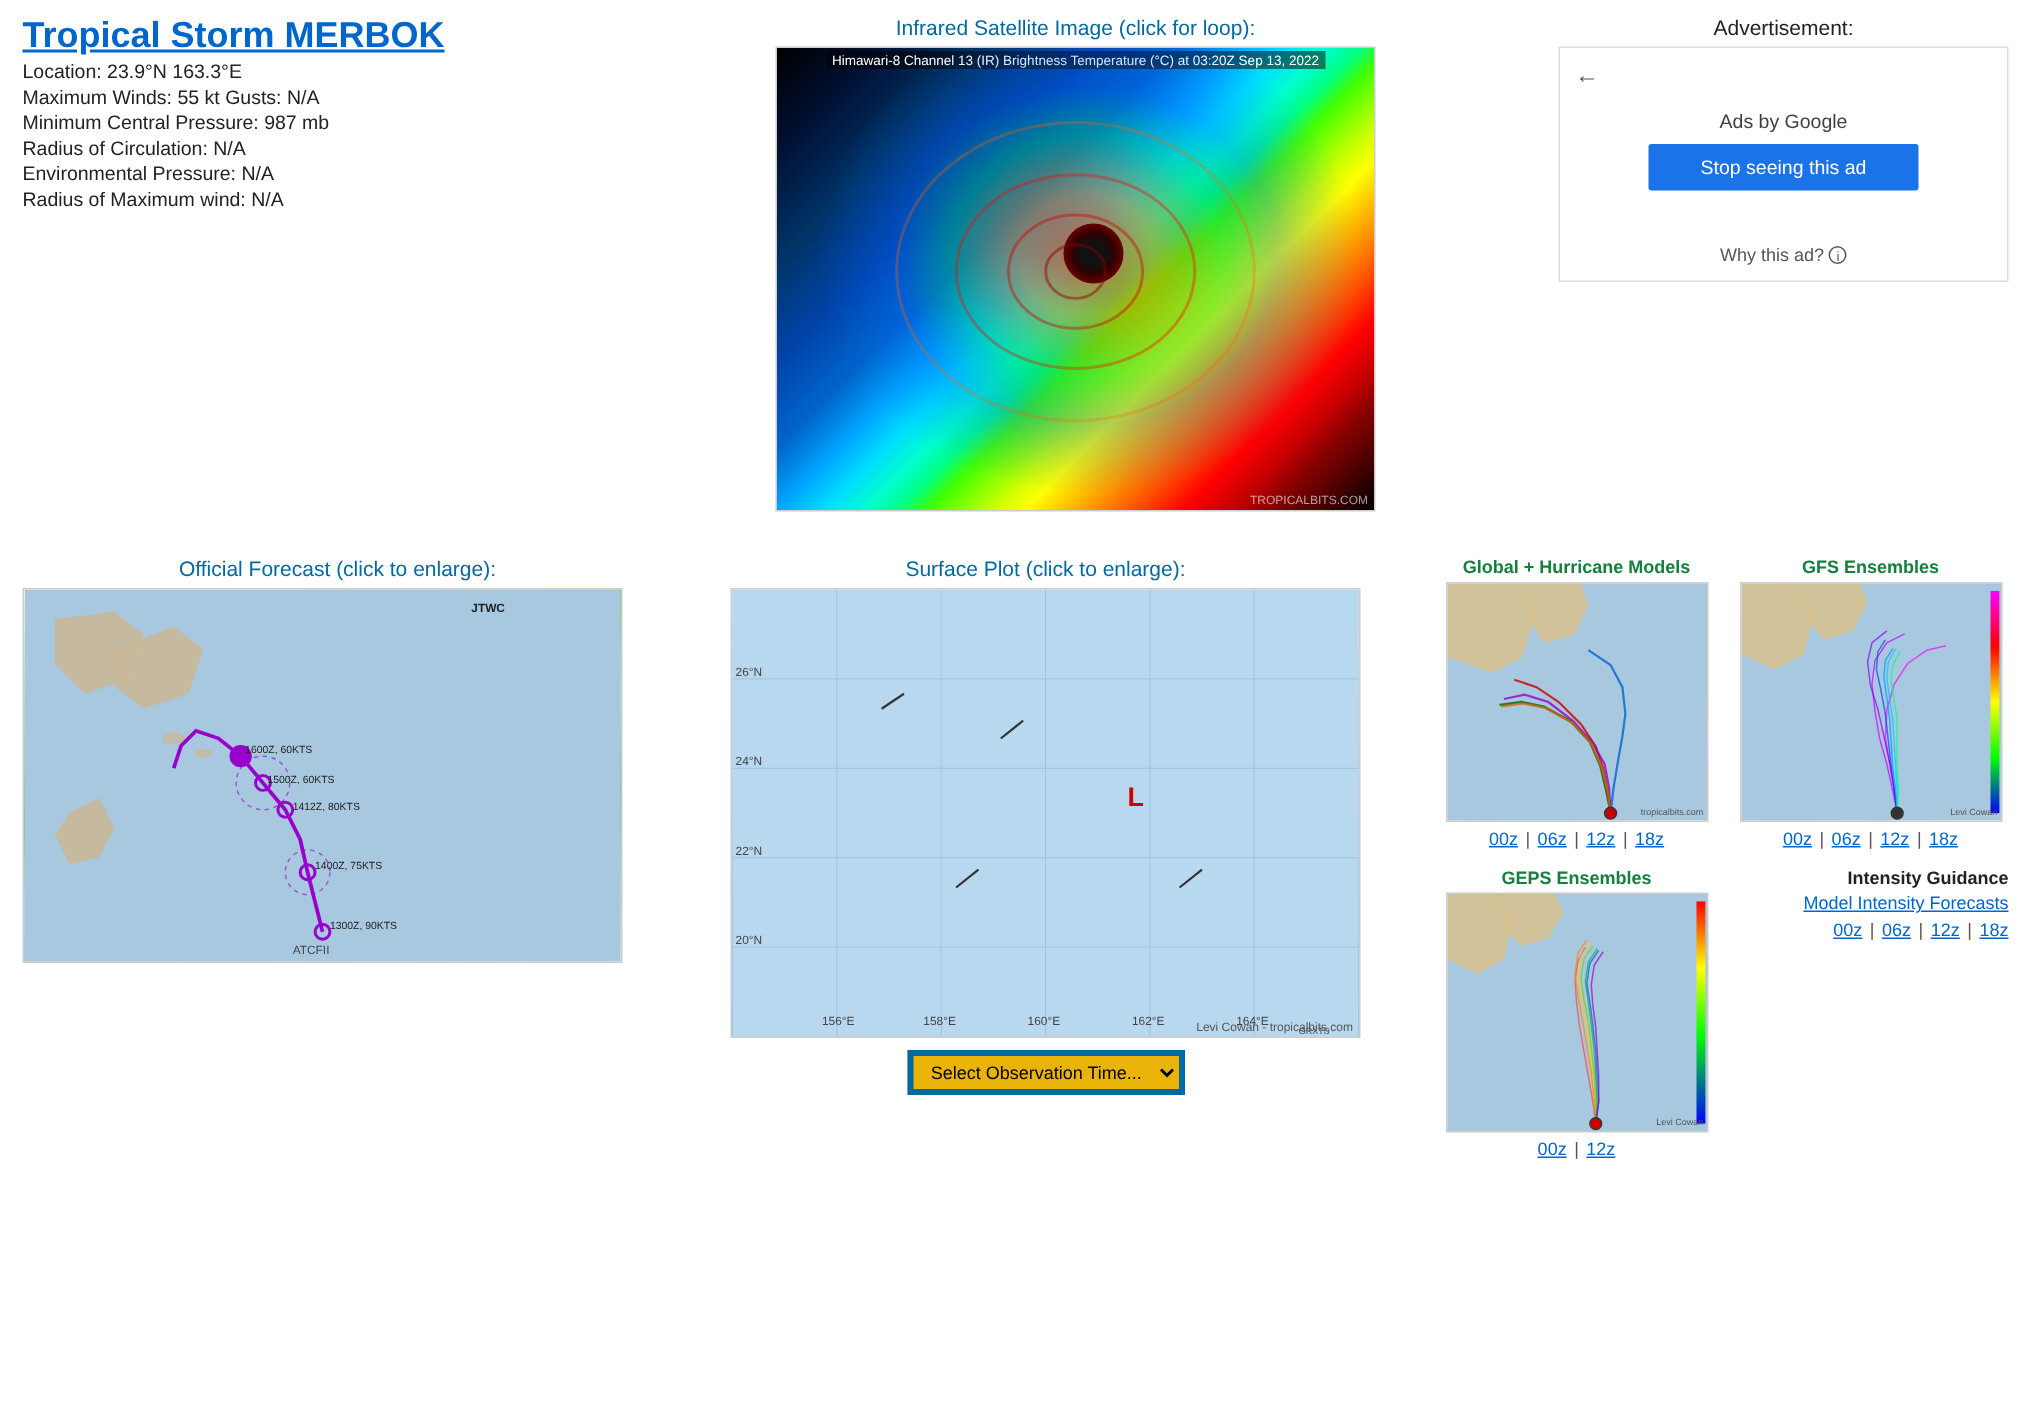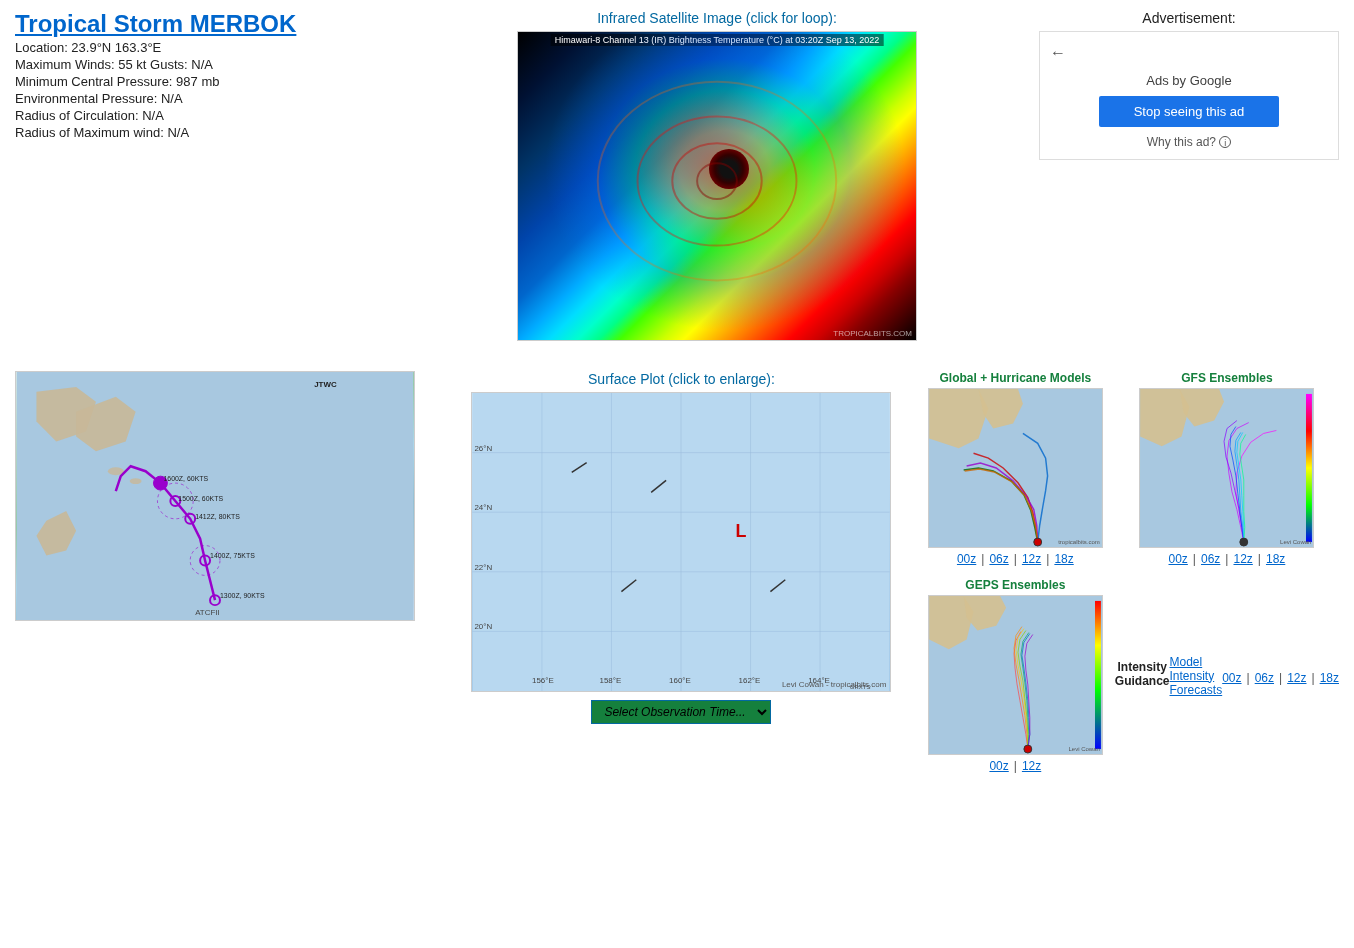--- a/index.html
+++ b/index.html
@@ -25,56 +25,56 @@
     .sat-eye { position: absolute; top: 38%; left: 48%; width: 40px; height: 40px; border-radius: 50%; background: radial-gradient(circle, #111 30%, #330000 50%, #660000 70%, transparent 100%); }
     .sat-swirl { position: absolute; top: 0; left: 0; width: 100%; height: 100%; background: 
       radial-gradient(ellipse 180px 160px at 52% 45%, rgba(255,50,0,0.7) 0%, rgba(255,120,0,0.5) 25%, rgba(0,200,100,0.4) 50%, rgba(0,100,255,0.3) 70%, transparent 100%); }
 
     
     .ad-panel { flex: 0 0 300px; }
     .ad-label { font-size: 14px; color: #222; text-align: center; margin-bottom: 5px; }
     .ad-box { border: 1px solid #ddd; padding: 10px; display: flex; flex-direction: column; align-items: center; gap: 8px; min-height: 120px; }
     .ads-by-google { font-size: 13px; color: #404040; }
     .stop-seeing-btn { background: #1a73e8; color: #fff; border: none; padding: 8px 20px; font-size: 13px; cursor: pointer; border-radius: 2px; width: 180px; }
-    .why-ad { font-size: 12px; color: #555; cursor: pointer; }
+    .why-ad { font-size: 12px; color: #555; cursor: pointer; margin-top: 28px; }
     .info-circle { display: inline-block; width: 12px; height: 12px; border-radius: 50%; border: 1px solid #555; font-size: 9px; text-align: center; line-height: 12px; }
     .ad-back-arrow { font-size: 16px; color: #555; cursor: pointer; align-self: flex-start; margin-bottom: 5px; }
 
     
     .bottom-section { display: flex; gap: 20px; margin-top: 10px; }
 
     
     .forecast-panel { flex: 0 0 420px; }
     .map-img { width: 400px; height: 250px; background: linear-gradient(160deg, #e8f4e8 0%, #b8ddb8 20%, #88cc88 40%, #aaddee 55%, #88bbcc 70%, #aaccdd 85%, #ccddee 100%); border: 1px solid #ccc; position: relative; overflow: hidden; }
 
     
     .surface-panel { flex: 1; display: flex; flex-direction: column; align-items: center; }
     .surface-img { width: 420px; height: 300px; background: linear-gradient(180deg, #d0e8f8 0%, #b8d8f0 30%, #a0c8e8 60%, #88b8e0 100%); border: 1px solid #ccc; position: relative; overflow: hidden; }
     .surface-label { position: absolute; top: 2px; left: 4px; font-size: 9px; color: #222; }
     .surface-sub { position: absolute; top: 12px; left: 4px; font-size: 9px; color: #cc0000; }
     .surface-watermark { position: absolute; bottom: 2px; right: 4px; font-size: 8px; color: #555; }
-    .select-time { margin-top: 8px; font-size: 12px; padding: 3px 8px; border: 1px solid #0369a1; background: #15803d; cursor: pointer; font-style: italic; }
+    .select-time { margin-top: 8px; font-size: 12px; padding: 3px 8px; border: 4px solid #0369a1; background: #eab308; cursor: pointer; }
 
     
     .models-panel { flex: 0 0 380px; }
     .models-title { font-size: 14px; color: #222; text-align: center; margin-bottom: 8px; }
     .model-link { color: #0066cc; text-decoration: underline; cursor: pointer; }
     .models-grid { display: grid; grid-template-columns: 1fr 1fr; gap: 12px; }
     .model-item { display: flex; flex-direction: column; align-items: center; }
     .model-subtitle { font-size: 12px; color: #15803d; text-align: center; margin-bottom: 3px; font-weight: bold; }
     .model-img { width: 175px; height: 160px; background: linear-gradient(135deg, #c8dde8 0%, #b0c8d8 40%, #98b8cc 70%, #e8d8c0 90%); border: 1px solid #ccc; position: relative; overflow: hidden; }
     .model-img-label { position: absolute; top: 1px; left: 2px; font-size: 7px; color: #222; background: rgba(255,255,255,0.7); padding: 1px 2px; }
     .model-img-sub { position: absolute; top: 10px; left: 2px; font-size: 6px; color: #666; background: rgba(255,255,255,0.7); padding: 1px 2px; }
     .model-img-watermark { position: absolute; bottom: 2px; right: 2px; font-size: 6px; color: #555; }
     .model-links { display: flex; gap: 5px; margin-top: 4px; font-size: 12px; align-items: center; }
     .model-links a { color: #0066cc; text-decoration: underline; cursor: pointer; }
     .model-links span { color: #555; }
 
     
-    .intensity-item { display: flex; flex-direction: row; align-items: center; }
+    .intensity-item { display: flex; flex-direction: column; align-items: flex-end; }
     .intensity-title { font-size: 12px; font-weight: bold; color: #222; text-align: center; margin-bottom: 3px; }
     .intensity-link { color: #0066cc; text-decoration: underline; font-size: 12px; cursor: pointer; }
     .intensity-links { display: flex; gap: 5px; margin-top: 4px; font-size: 12px; align-items: center; }
     .intensity-links a { color: #0066cc; text-decoration: underline; cursor: pointer; }
     .intensity-links span { color: #555; }
 
     .gefs-img { background: linear-gradient(135deg, #c8dde8 0%, #b0c8d8 30%, #a8c0d0 60%, #e8d8c0 90%); }
     .geps-img { background: linear-gradient(135deg, #c8dde8 0%, #b0c8d8 30%, #98b0c8 60%, #e0d0b8 90%); }
   </style>
 </head>
@@ -82,22 +82,22 @@
 
 <div class="page-wrapper">
 
   <div class="top-section">
 
     <div class="info-panel">
       <div class="storm-title-link">Tropical Storm MERBOK</div>
       <div class="info-line">Location: 23.9°N 163.3°E</div>
       <div class="info-line">Maximum Winds: 55 kt  Gusts: N/A</div>
       <div class="info-line">Minimum Central Pressure: 987 mb</div>
+      <div class="info-line">Radius of Circulation: N/A</div>
       <div class="info-line">Environmental Pressure: N/A</div>
-      <div class="info-line">Radius of Circulation: N/A</div>
       <div class="info-line">Radius of Maximum wind: N/A</div>
     </div>
 
     <div class="satellite-panel">
       <div class="section-title">Infrared Satellite Image (click for loop):</div>
       <div class="satellite-img">
         <div class="sat-label">Himawari-8 Channel 13 (IR) Brightness Temperature (°C) at 03:20Z Sep 13, 2022</div>
         <div class="sat-swirl"></div>
         <div class="sat-eye"></div>
 
@@ -120,20 +120,21 @@
         <div class="why-ad">
           <span>Why this ad?</span> <span class="info-circle">i</span>
         </div>
       </div>
     </div>
   </div>
 
   <div class="bottom-section">
 
     <div class="forecast-panel">
+      <div class="section-title">Official Forecast (click to enlarge):</div>
       <div class="map-img">
 
         <svg viewBox="0 0 400 250" style="position:absolute;top:0;left:0;width:100%;height:100%">
 
           <rect width="400" height="250" fill="#a8c8e0"></rect>
 
           <path d="M 20 20 L 60 15 L 80 30 L 70 60 L 40 70 L 20 50 Z" fill="#c8b898" opacity="0.9"></path>
           <path d="M 60 40 L 100 25 L 120 40 L 110 70 L 80 80 L 60 65 Z" fill="#c8b898" opacity="0.9"></path>
 
           <ellipse cx="100" cy="100" rx="8" ry="4" fill="#c8b898" opacity="0.8"></ellipse>

